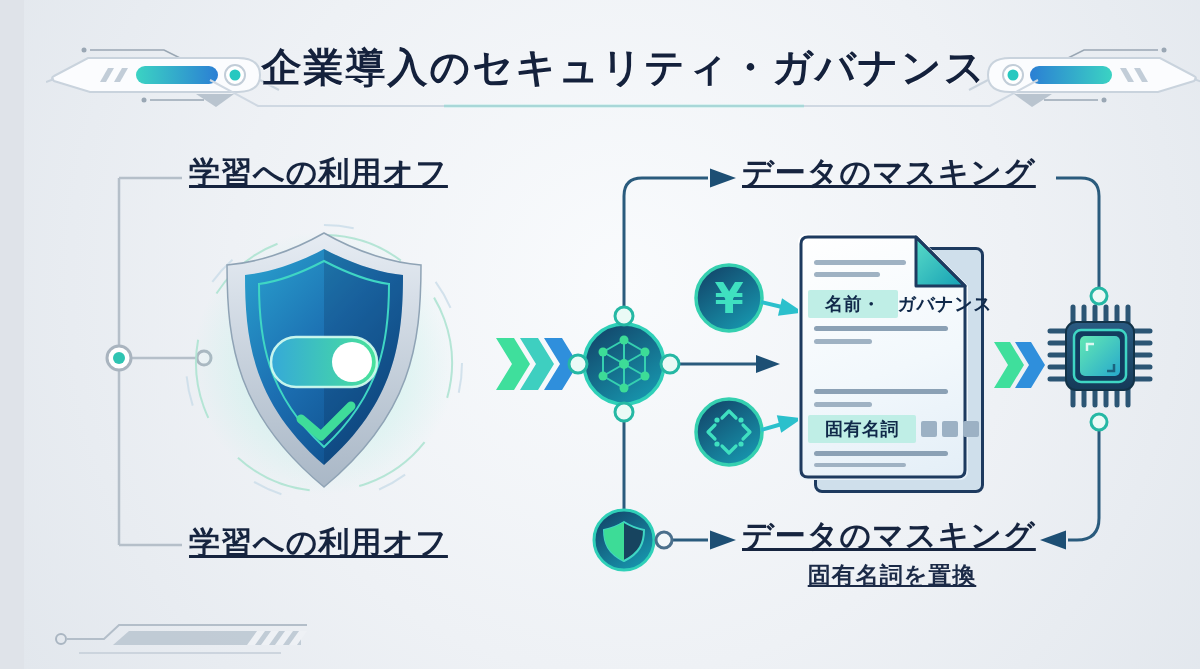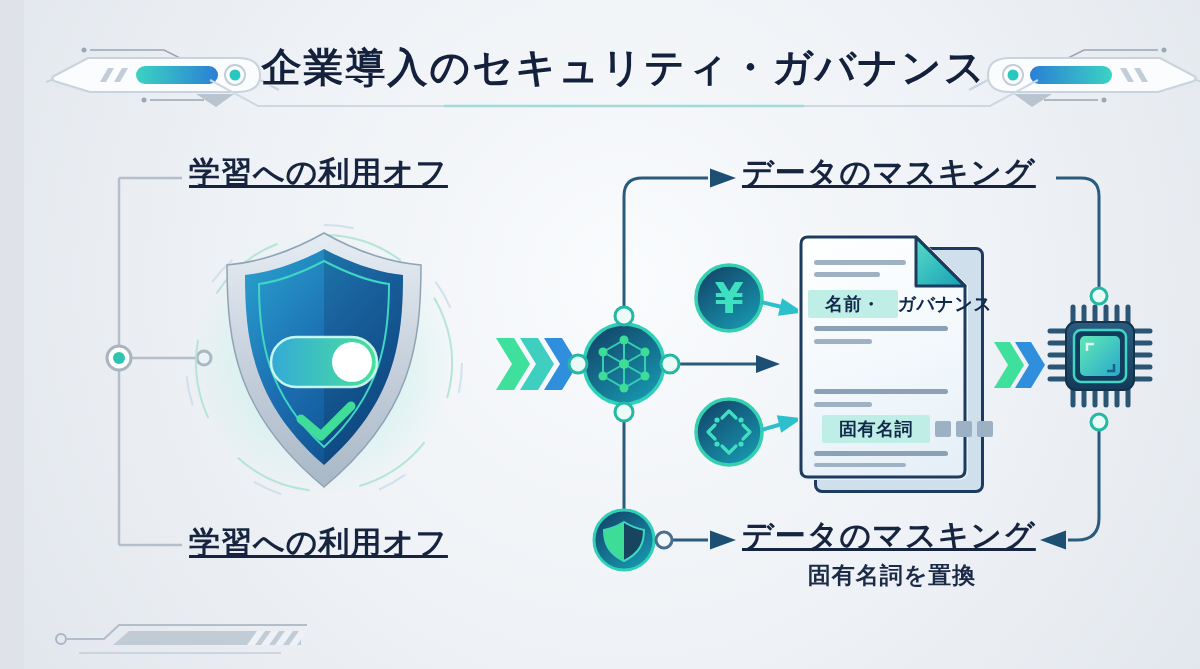--- a/index.html
+++ b/index.html
@@ -12,21 +12,21 @@
   .abs{position:absolute;}
   .title{
     left:0;top:40px;width:1200px;text-align:center;
     font-size:40px;font-weight:800;color:#14213c;letter-spacing:2px;
     text-shadow:0 1px 0 rgba(255,255,255,.8);
   }
   .label{
     font-size:31px;font-weight:800;color:#16243f;letter-spacing:1px;white-space:nowrap;text-decoration:underline;
   }
   .sublabel{
-    font-size:23px;font-weight:700;color:#1b2a47;letter-spacing:1px;text-align:center;
+    font-size:23px;font-weight:700;color:#1b2a47;letter-spacing:1px;text-align:center;text-decoration:underline;
   }
   
   .doc-back{
     left:790px;top:247px;width:164px;height:240px;border:3px solid #1d3a5f;border-radius:8px;
     background:#cfdfeb;
   }
   .doc-front{
     left:774px;top:234px;width:170px;height:246px;
   }
   .doc-bg{
@@ -277,21 +277,21 @@
     <div class="bar" style="top:26px;left:16px;width:92px"></div>
     <div class="bar" style="top:38px;left:16px;width:66px"></div>
     <div class="docrow" style="top:56px;left:10px">
       <span class="hl">名前・</span>
         <span>ガバナンス</span>
     </div>
     <div class="bar dark" style="top:92px;left:16px;width:134px"></div>
     <div class="bar" style="top:105px;left:16px;width:58px"></div>
     <div class="bar dark" style="top:155px;left:16px;width:134px"></div>
     <div class="bar" style="top:168px;left:16px;width:58px"></div>
-    <div class="docrow" style="top:181px;left:24px">
+    <div class="docrow" style="top:181px;left:10px">
       <span class="hl">固有名詞</span>
       <span class="sqs" style="margin-left:5px">
         <span class="sq"></span>
         <span class="sq"></span>
         <span class="sq"></span>
       </span>
     </div>
     <div class="bar dark" style="top:217px;left:16px;width:134px"></div>
     <div class="bar" style="top:229px;left:16px;width:92px;height:4px"></div>
   </div>

